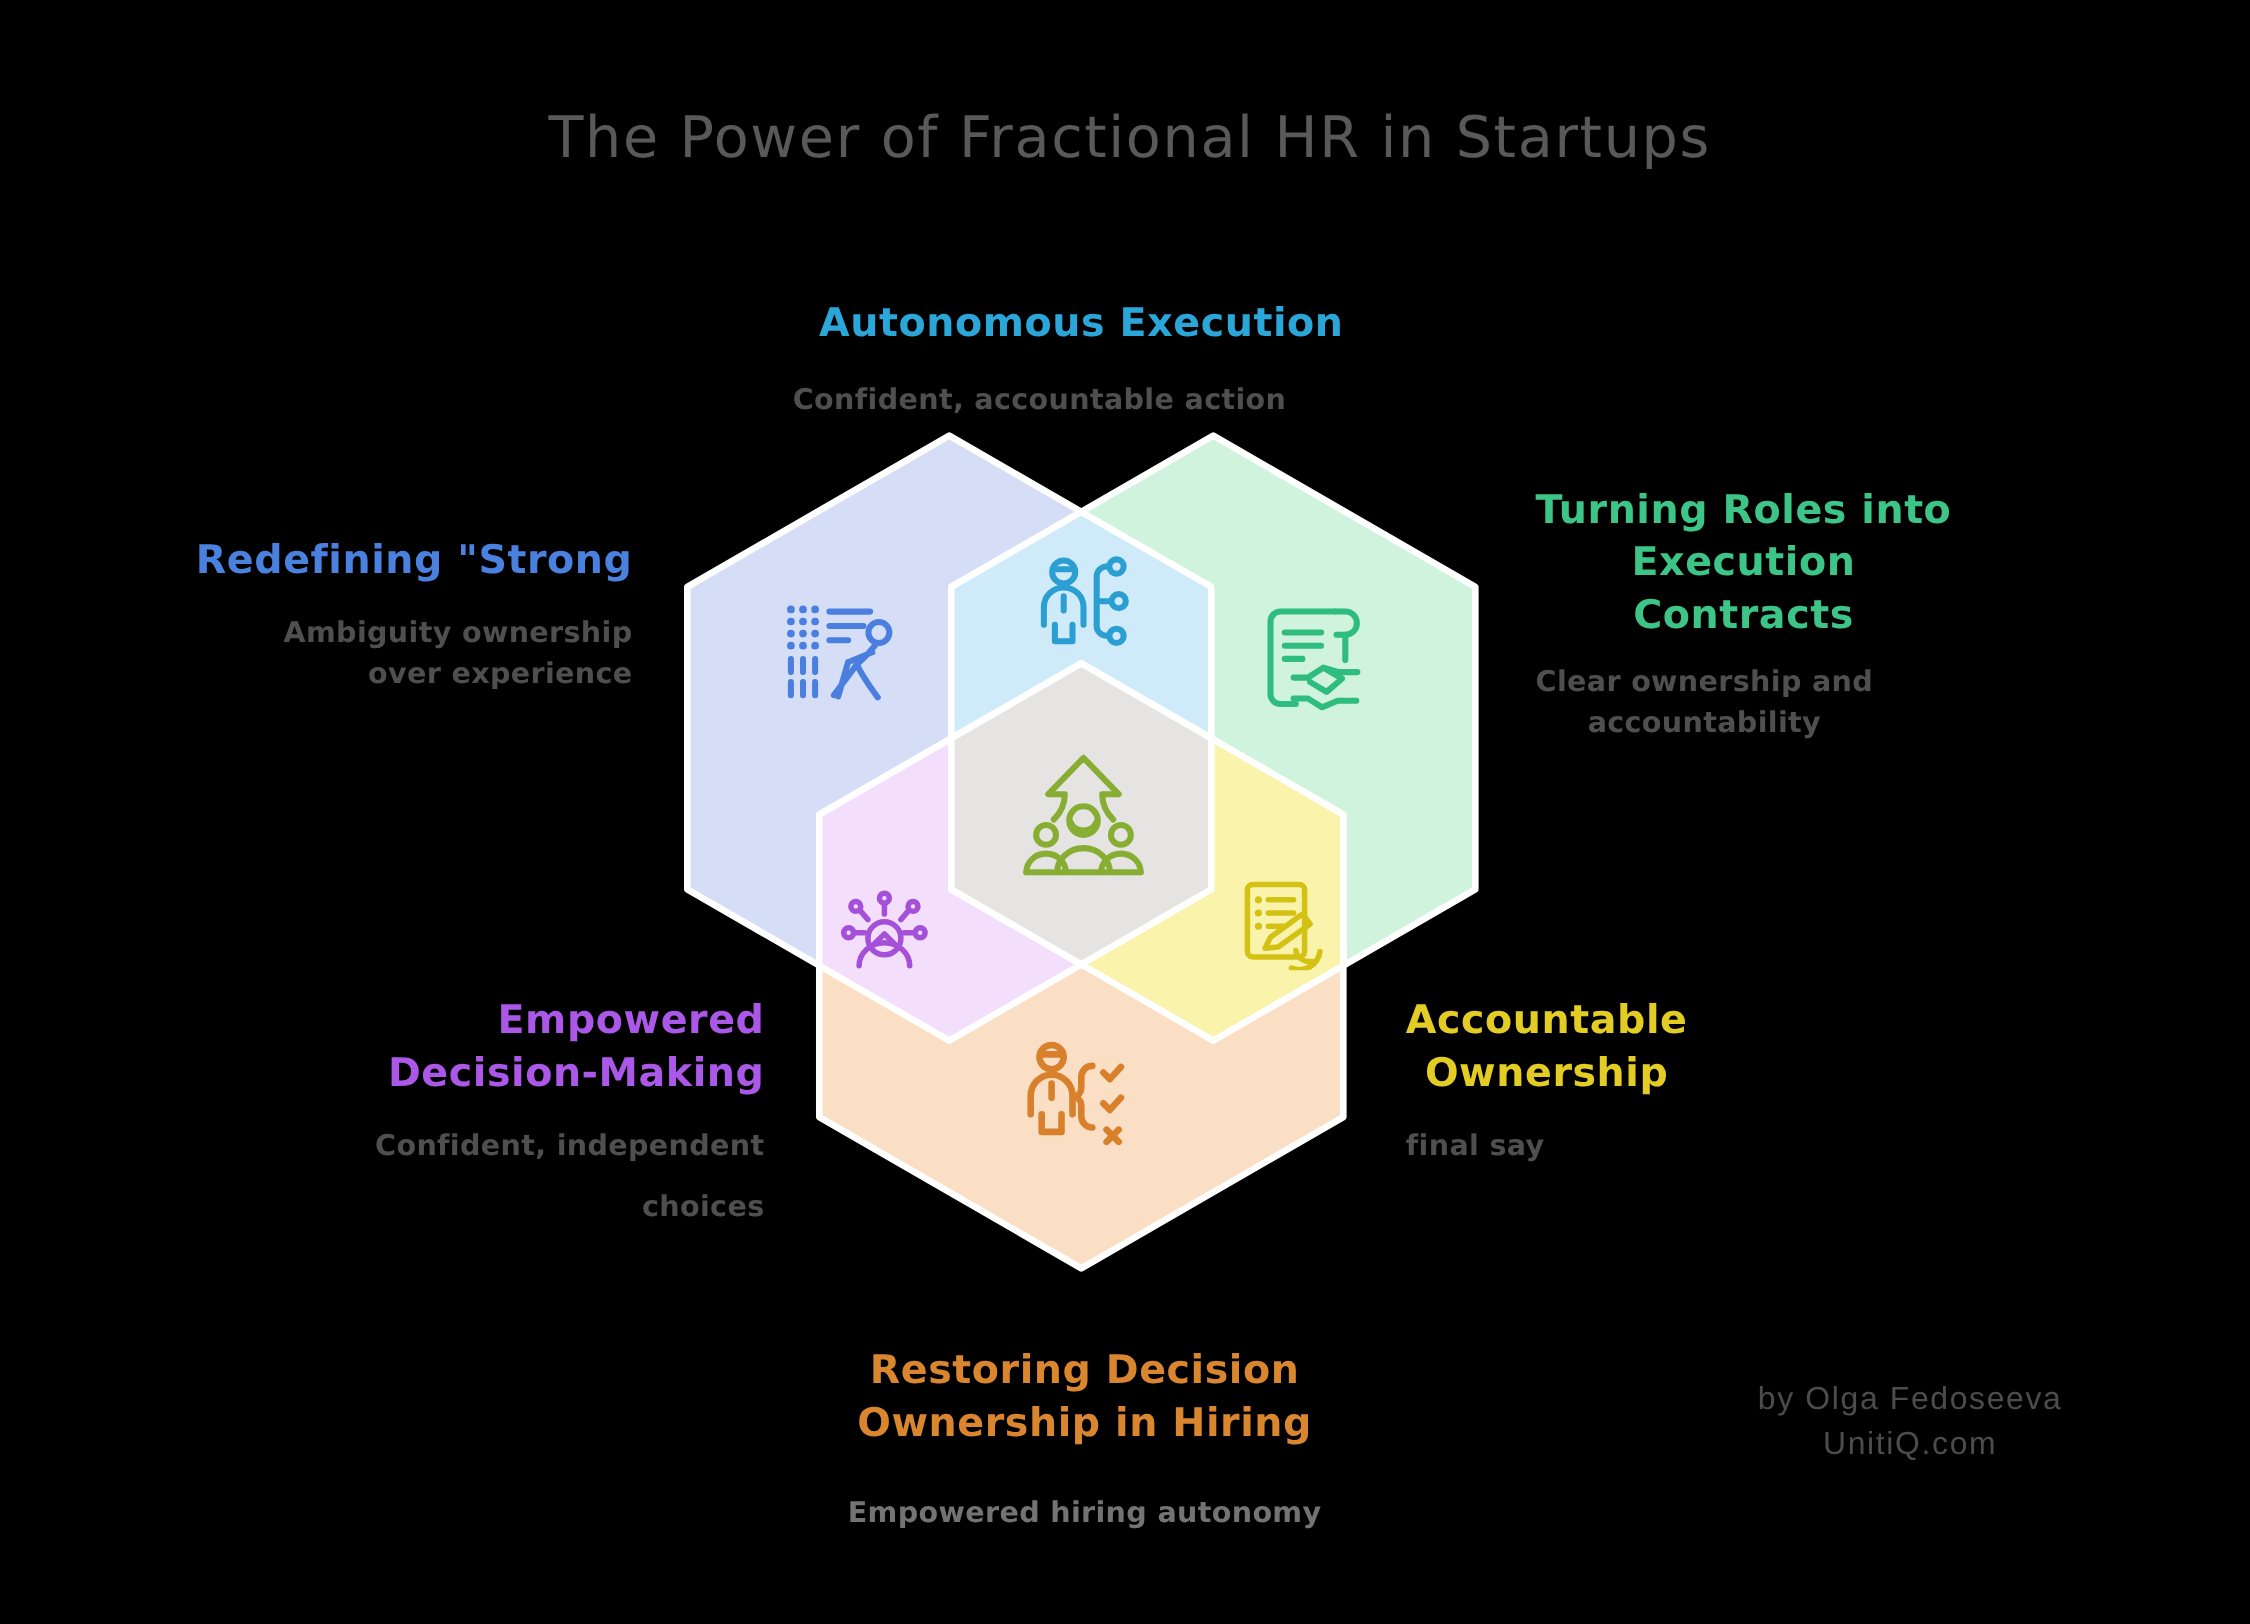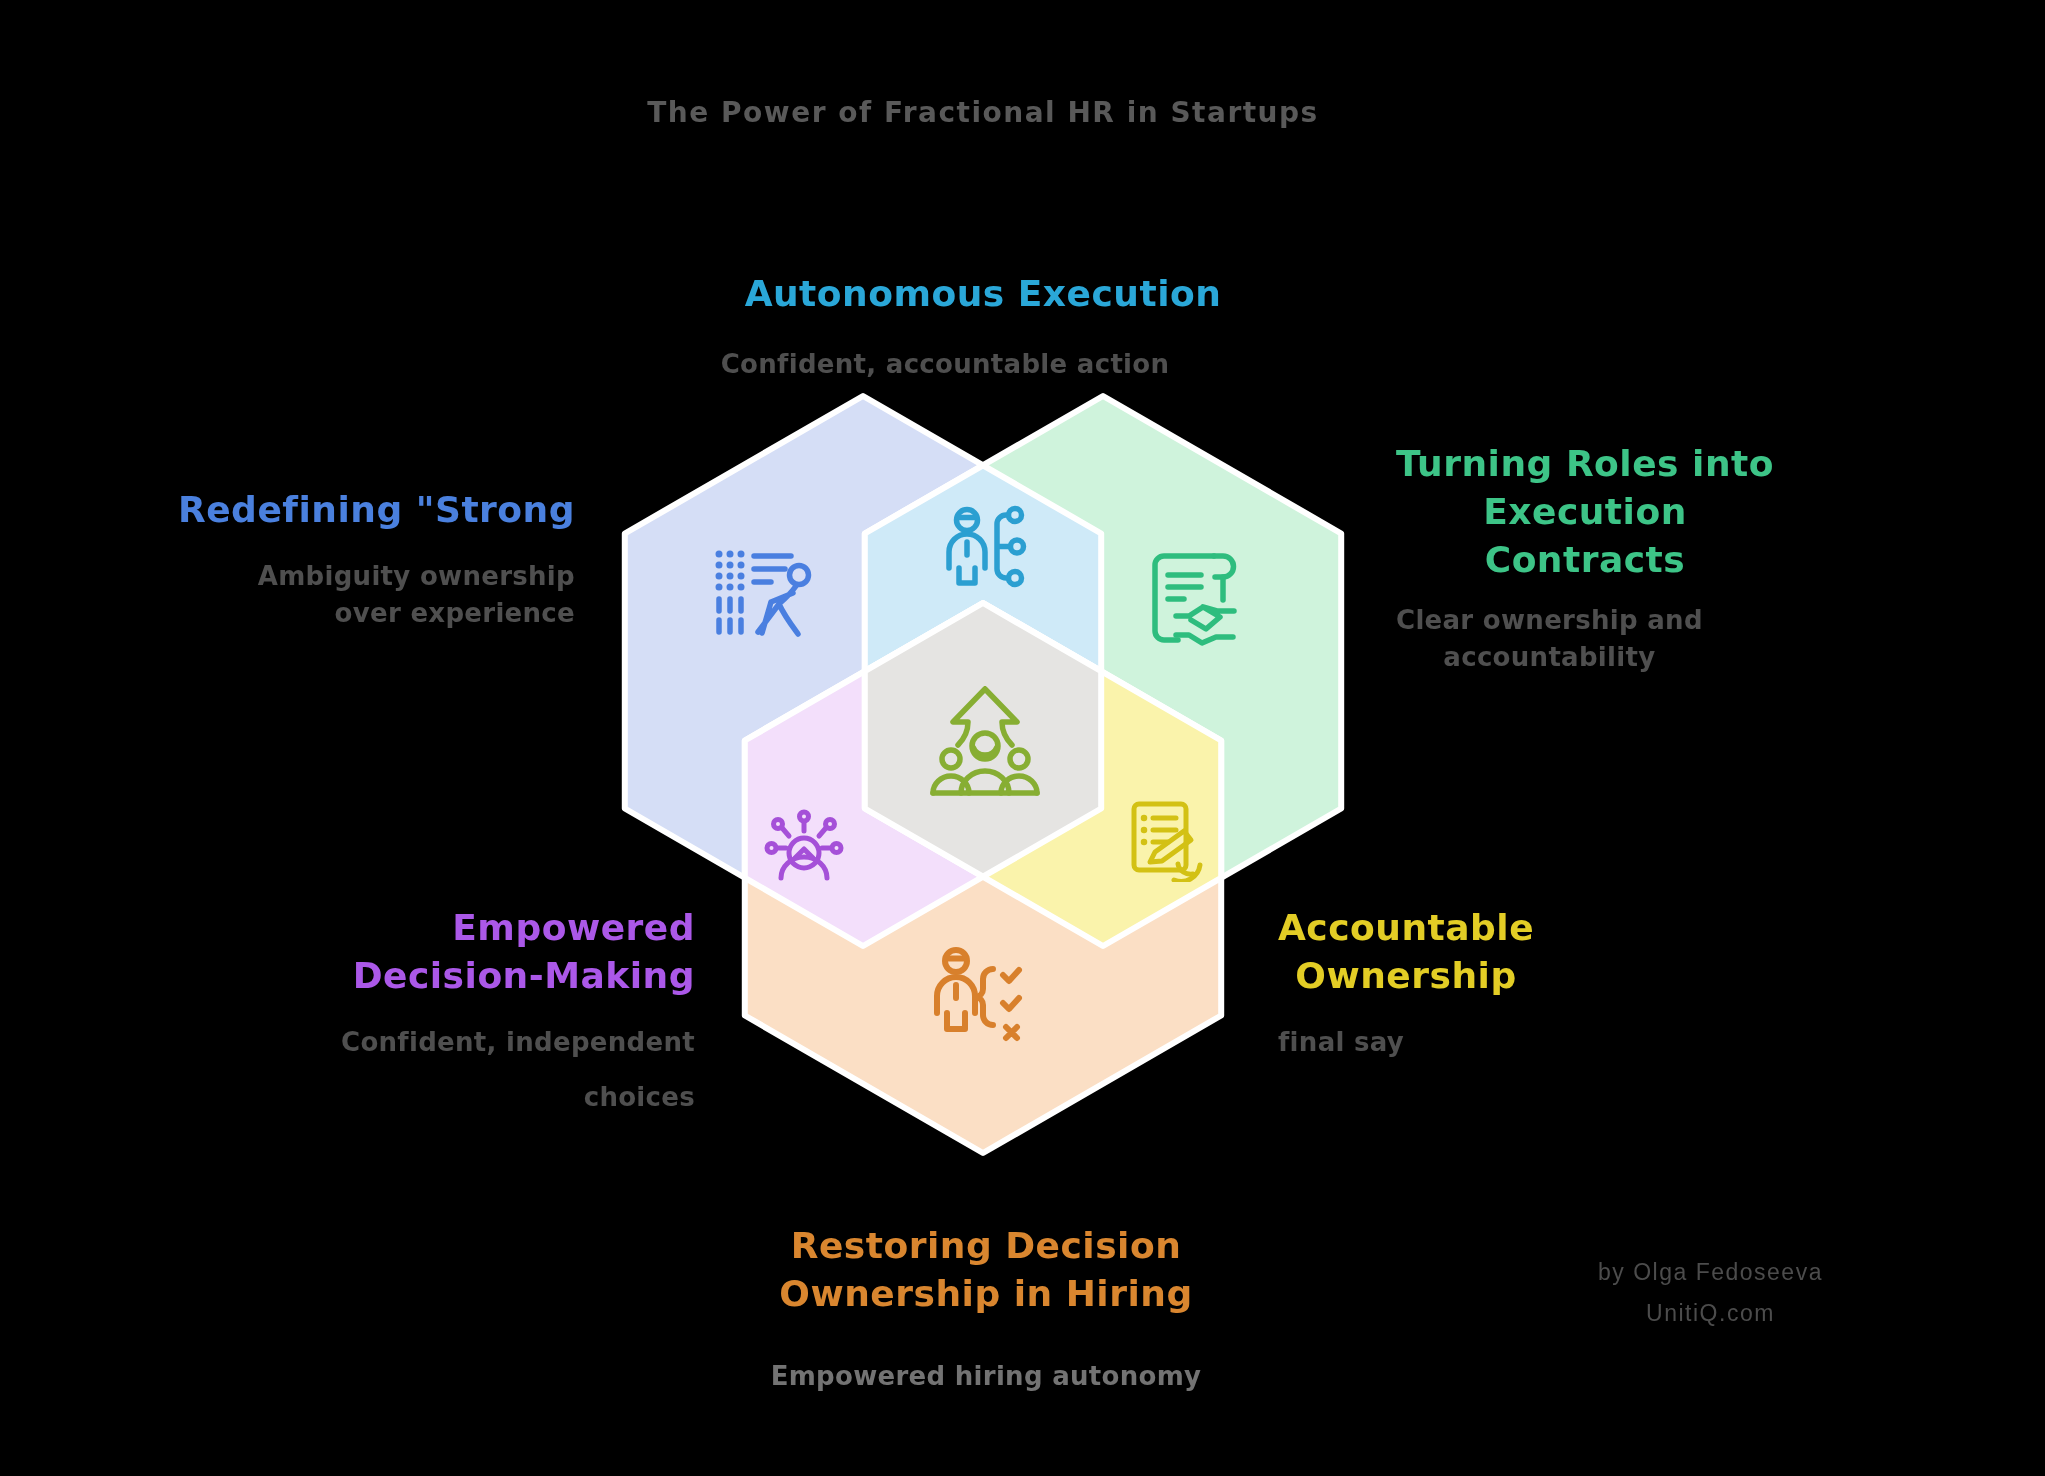--- a/index.html
+++ b/index.html
@@ -2,26 +2,26 @@
 <html><head>
 <meta charset="utf-8">
 <style>
   html,body{margin:0;padding:0;background:#000;}
   .stage{
     position:relative;width:2045px;height:1476px;overflow:hidden;
     font-family:"DejaVu Sans",sans-serif;
   }
   .abs{position:absolute;}
   .ctr{transform:translateX(-50%);text-align:center;white-space:nowrap;}
-  .page-title{font-size:28px;font-weight:bold;letter-spacing:1.5px;}
+  .page-title{font-size:52px;font-weight:normal;letter-spacing:1.5px;margin-left:44px;}
   .sec-title{font-size:36px;font-weight:bold;letter-spacing:.5px;line-height:48px;white-space:nowrap;}
   .sec-sub{font-size:26px;font-weight:bold;letter-spacing:.3px;line-height:37px;white-space:nowrap;}
   .ra{text-align:right;}
   .la{text-align:center;}
-  .attrib{font-family:"Liberation Sans",sans-serif;font-size:23px;line-height:41px;letter-spacing:1.5px;white-space:nowrap;}
+  .attrib{font-family:"Liberation Sans",sans-serif;font-size:29px;line-height:41px;letter-spacing:1.5px;white-space:nowrap;}
   svg.venn{position:absolute;left:0;top:0;}
   svg.icon{position:absolute;}
 </style>
 </head>
 <body>
 
 <div class="stage" style="background-color: rgb(0, 0, 0);">
 
   <div class="abs ctr page-title" style="left: 983px; top: 96px; color: rgb(89, 89, 89);">The Power of Fractional HR in Startups</div>
 

